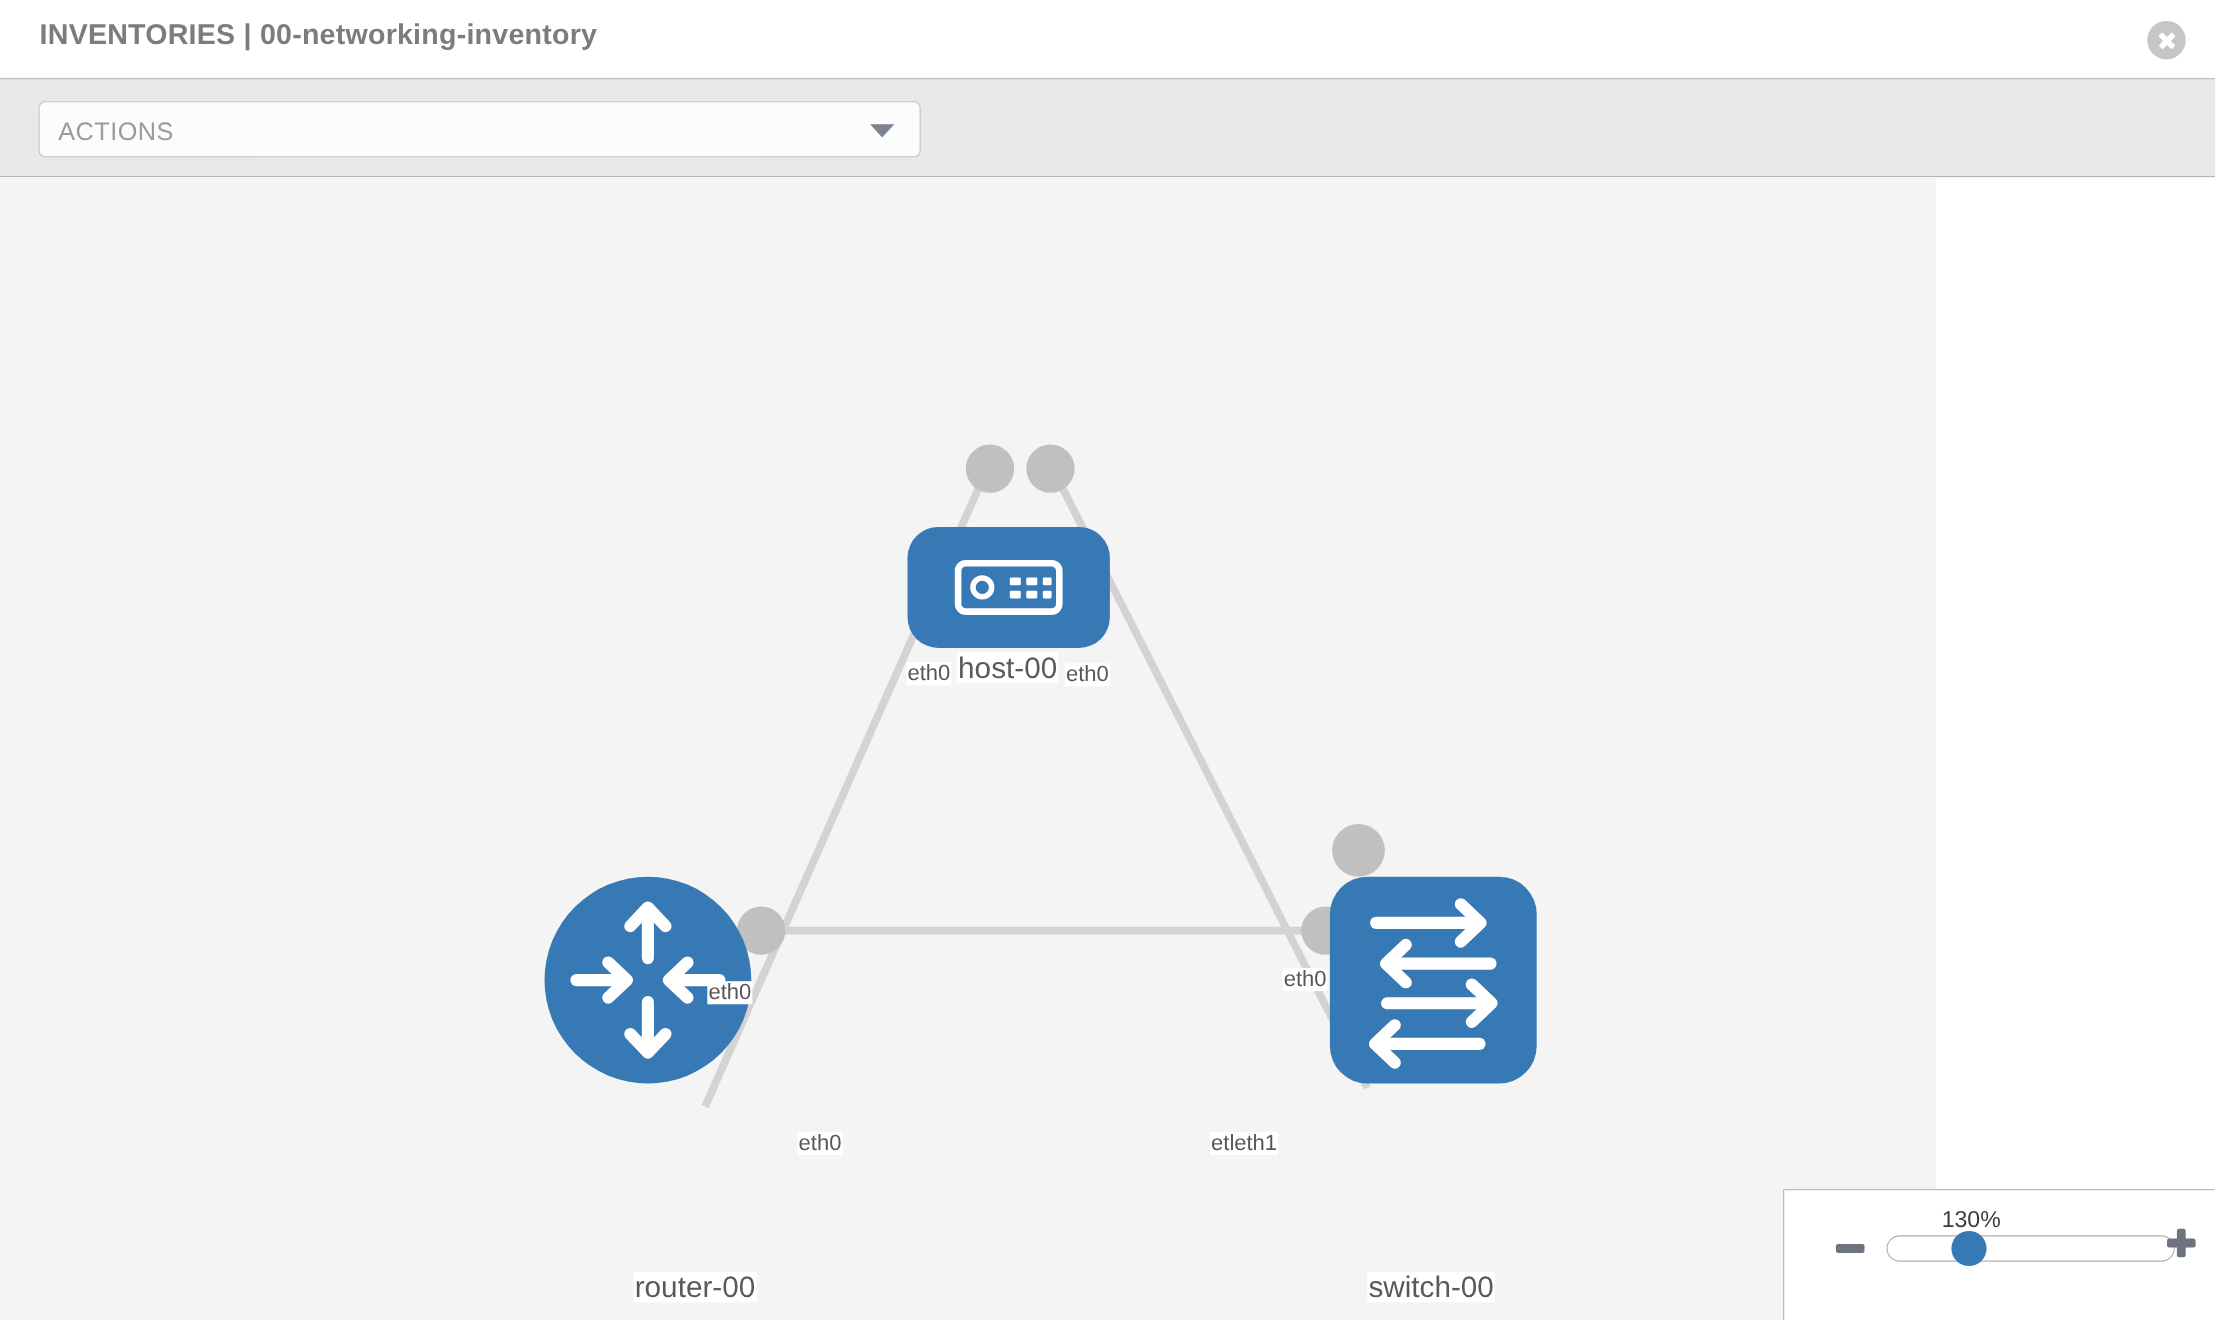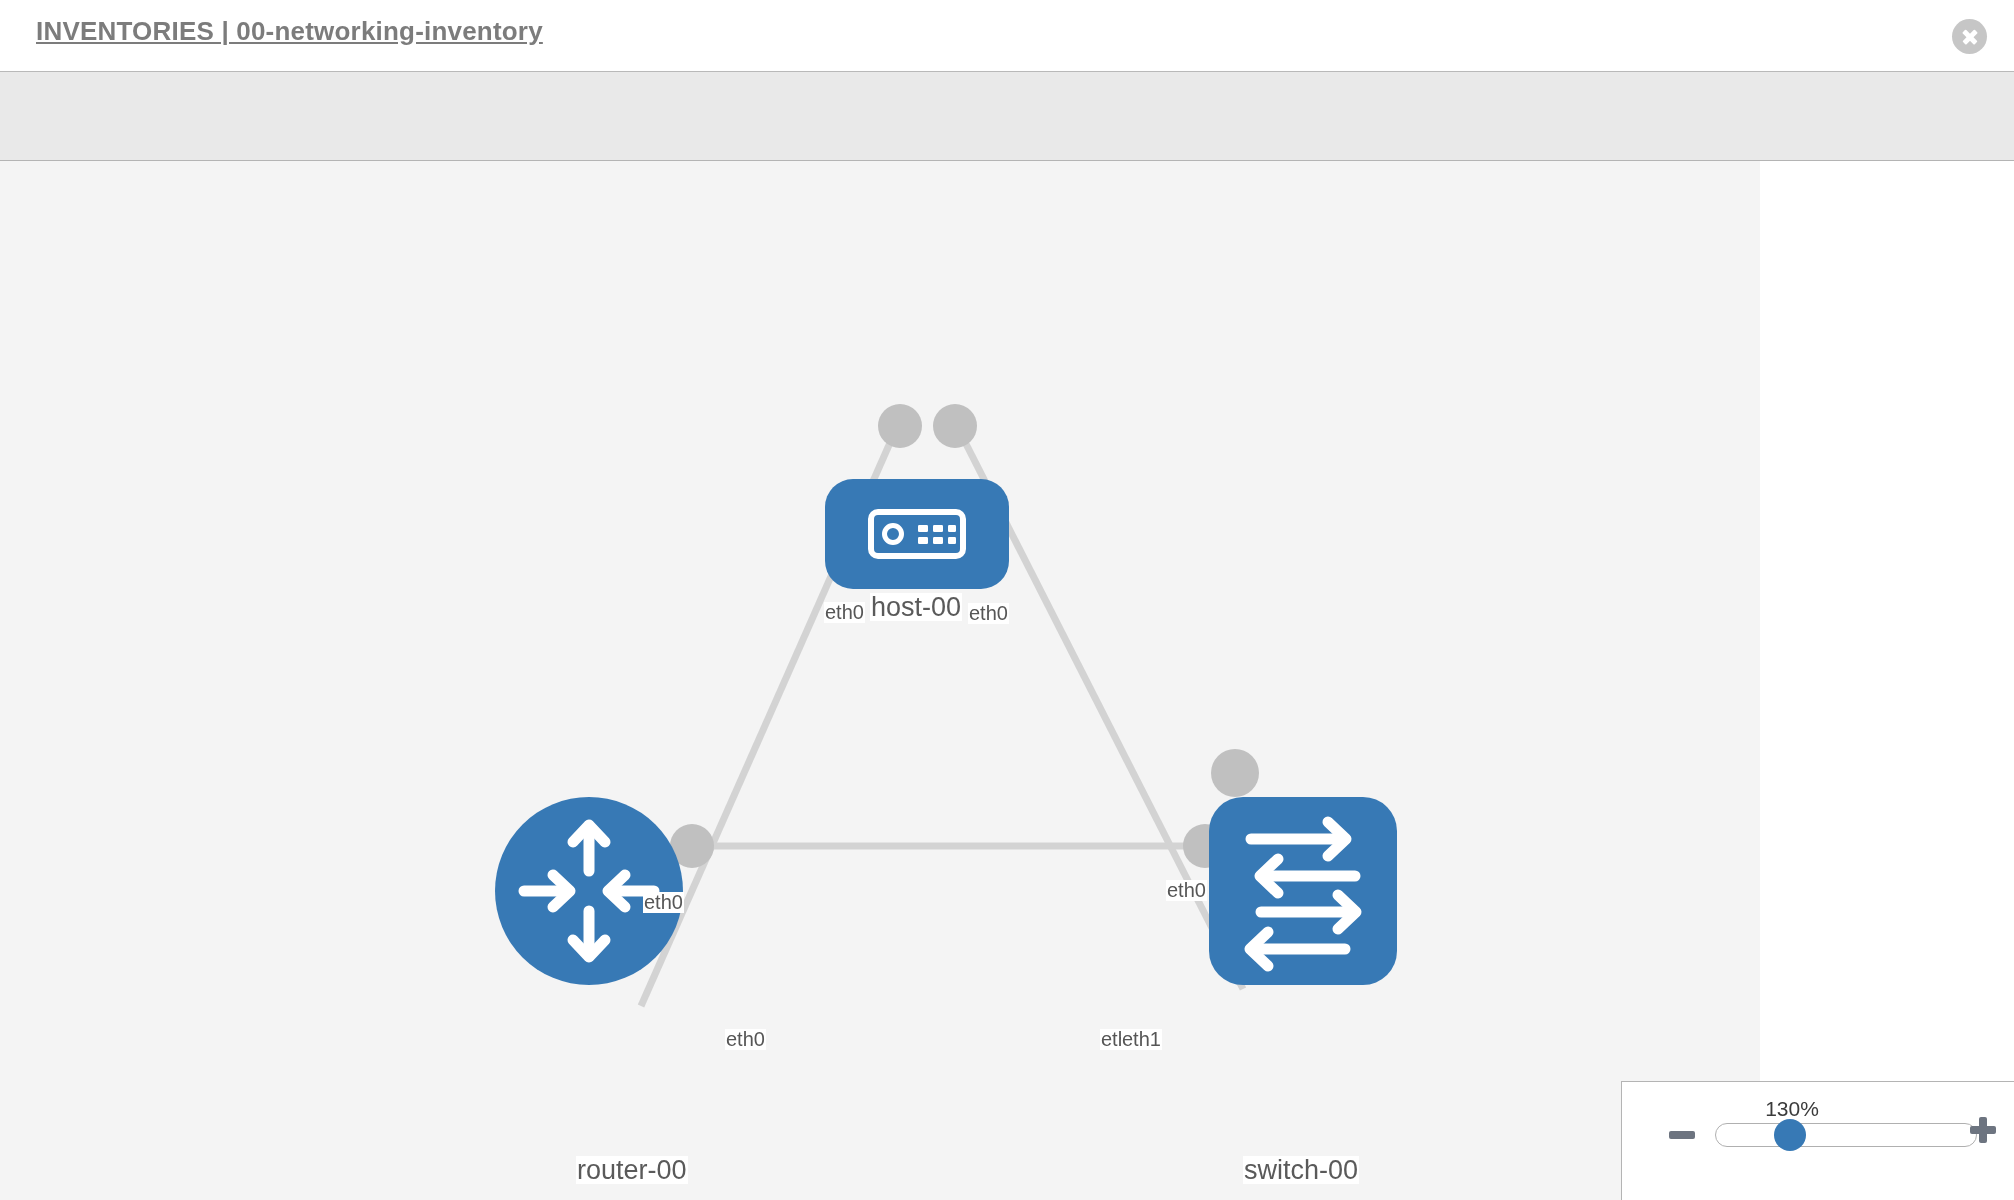--- a/index.html
+++ b/index.html
@@ -27,21 +27,20 @@
   }
   #page-title {
     position: absolute;
     left: 36px;
     top: 16px;
     font-size: 26px;
     font-weight: bold;
     color: #7c7c7c;
     letter-spacing: 0.2px;
     white-space: nowrap;
-    text-decoration: underline;
   }
   #close-button {
     position: absolute;
     right: 27px;
     top: 19px;
     width: 35px;
     height: 35px;
     border-radius: 50%;
     background: #c6c6c6;
     cursor: pointer;
@@ -246,20 +245,24 @@
 <div id="header">
   <div id="page-title">INVENTORIES | 00-networking-inventory</div>
   <div id="close-button">
     <span class="x-bar a"></span>
     <span class="x-bar b"></span>
   </div>
 </div>
 
 <div id="toolbar">
 
+  <div id="actions-select">
+    <span id="actions-label">ACTIONS</span>
+    <span class="caret" id="actions-caret"></span>
+  </div>
 
   <div id="wrench-icon-btn">
     <svg width="44" height="44" viewBox="0 0 44 44" aria-hidden="true">
       <g transform="rotate(-42 22 22)">
         <path d="M22.5 4.5 a11 11 0 1 0 9.4 16.6 l0 12.5 a3.4 3.4 0 0 0 6.8 0 l0 -12.5
                  a11 11 0 0 0 -9.4 -16.6 z" fill="none"></path>
       </g>
       <g fill="#7b828d">
         <path d="M30.0 6.2 a10.6 10.6 0 0 0 -12.4 15.0 l-4.2 4.2 -3.2 3.2
                  a3.9 3.9 0 0 0 5.5 5.5 l3.2 -3.2 4.2 -4.2

